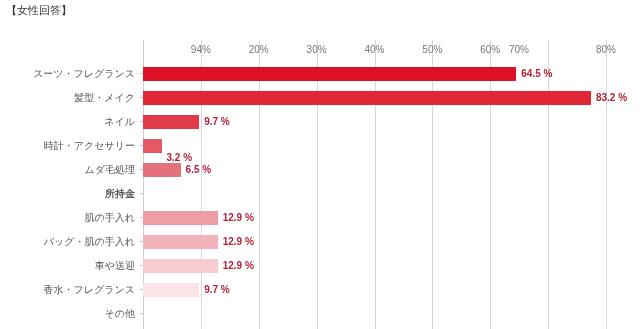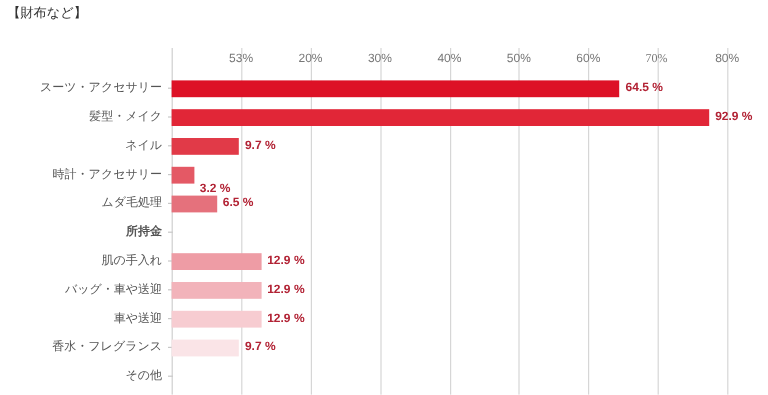--- a/index.html
+++ b/index.html
@@ -84,59 +84,59 @@
     top:0;height:14px;line-height:14px;
     font-size:10px;
     font-weight:bold;
     color:#b22234;
     white-space:nowrap;
   }
 </style>
 </head>
 <body>
 
-<div id="chart-title">【財布など】</div>
+<div id="chart-title">【女性回答】</div>
 
 <div id="plot-frame">
   <div id="grid-layer">
     <div class="axis-start-line"></div>
   <div class="gridline" style="left: 57.875px; background: rgb(214, 214, 214);"></div>
       <div class="gridline" style="left: 115.75px; background: rgb(214, 214, 214);"></div>
       <div class="gridline" style="left: 173.625px; background: rgb(214, 214, 214);"></div>
       <div class="gridline" style="left: 231.5px; background: rgb(214, 214, 214);"></div>
       <div class="gridline" style="left: 289.375px; background: rgb(214, 214, 214);"></div>
       <div class="gridline" style="left: 347.25px; background: rgb(214, 214, 214);"></div>
       <div class="gridline" style="left: 405.125px; background: rgb(214, 214, 214);"></div>
       <div class="gridline" style="left: 463px; background: rgb(214, 214, 214);"></div>
     </div>
   <div id="ticklabels">
-      <div class="ticklabel" style="left: 200.875px; color: rgb(119, 119, 119);">53%</div>
+      <div class="ticklabel" style="left: 200.875px; color: rgb(119, 119, 119);">94%</div>
       <div class="ticklabel" style="left: 258.75px; color: rgb(119, 119, 119);">20%</div>
       <div class="ticklabel" style="left: 316.625px; color: rgb(119, 119, 119);">30%</div>
       <div class="ticklabel" style="left: 374.5px; color: rgb(119, 119, 119); text-align: right;">40%</div>
       <div class="ticklabel" style="left: 432.375px; color: rgb(119, 119, 119);">50%</div>
       <div class="ticklabel" style="left: 490.25px; color: rgb(119, 119, 119);">60%</div>
-      <div class="ticklabel" style="left: 547px; color: rgb(119, 119, 119); font-family: Liberation Serif, serif;">70%</div>
+      <div class="ticklabel" style="left: 519px; color: rgb(119, 119, 119);">70%</div>
       <div class="ticklabel" style="left: 606px; color: rgb(119, 119, 119);">80%</div>
     </div>
   <div id="rows">
       <div class="row">
-        <div class="cat-label" style="color: rgb(85, 85, 85);">スーツ・アクセサリー</div>
+        <div class="cat-label" style="color: rgb(85, 85, 85);">スーツ・フレグランス</div>
         <div class="tick-mark"></div>
         <div class="bar-wrap">
           <div class="bar" style="width: 373.294px; background: rgb(221, 17, 38);"></div>
           <div class="bar-value" style="left: 378.294px; color: rgb(178, 34, 52);">64.5 %</div>
         </div>
       </div>
       <div class="row">
         <div class="cat-label" style="color: rgb(85, 85, 85);">髪型・メイク</div>
         <div class="tick-mark"></div>
         <div class="bar-wrap">
           <div class="bar" style="width: 447.952px; background: rgb(225, 38, 55);"></div>
-          <div class="bar-value" style="left: 452.952px; color: rgb(178, 34, 52);">92.9 %</div>
+          <div class="bar-value" style="left: 452.952px; color: rgb(178, 34, 52);">83.2 %</div>
         </div>
       </div>
       <div class="row">
         <div class="cat-label" style="color: rgb(85, 85, 85);">ネイル</div>
         <div class="tick-mark"></div>
         <div class="bar-wrap">
           <div class="bar" style="width: 56.1387px; background: rgb(225, 58, 72);"></div>
           <div class="bar-value" style="left: 61.1387px; color: rgb(178, 34, 52);">9.7 %</div>
         </div>
       </div>
@@ -163,21 +163,21 @@
       </div>
       <div class="row">
         <div class="cat-label" style="color: rgb(85, 85, 85);">肌の手入れ</div>
         <div class="tick-mark"></div>
         <div class="bar-wrap">
           <div class="bar" style="width: 74.6587px; background: rgb(238, 156, 165);"></div>
           <div class="bar-value" style="left: 79.6587px; color: rgb(178, 34, 52);">12.9 %</div>
         </div>
       </div>
       <div class="row">
-        <div class="cat-label" style="color: rgb(85, 85, 85);">バッグ・車や送迎</div>
+        <div class="cat-label" style="color: rgb(85, 85, 85);">バッグ・肌の手入れ</div>
         <div class="tick-mark"></div>
         <div class="bar-wrap">
           <div class="bar" style="width: 74.6587px; background: rgb(242, 179, 186);"></div>
           <div class="bar-value" style="left: 79.6587px; color: rgb(178, 34, 52);">12.9 %</div>
         </div>
       </div>
       <div class="row">
         <div class="cat-label" style="color: rgb(85, 85, 85);">車や送迎</div>
         <div class="tick-mark"></div>
         <div class="bar-wrap">

